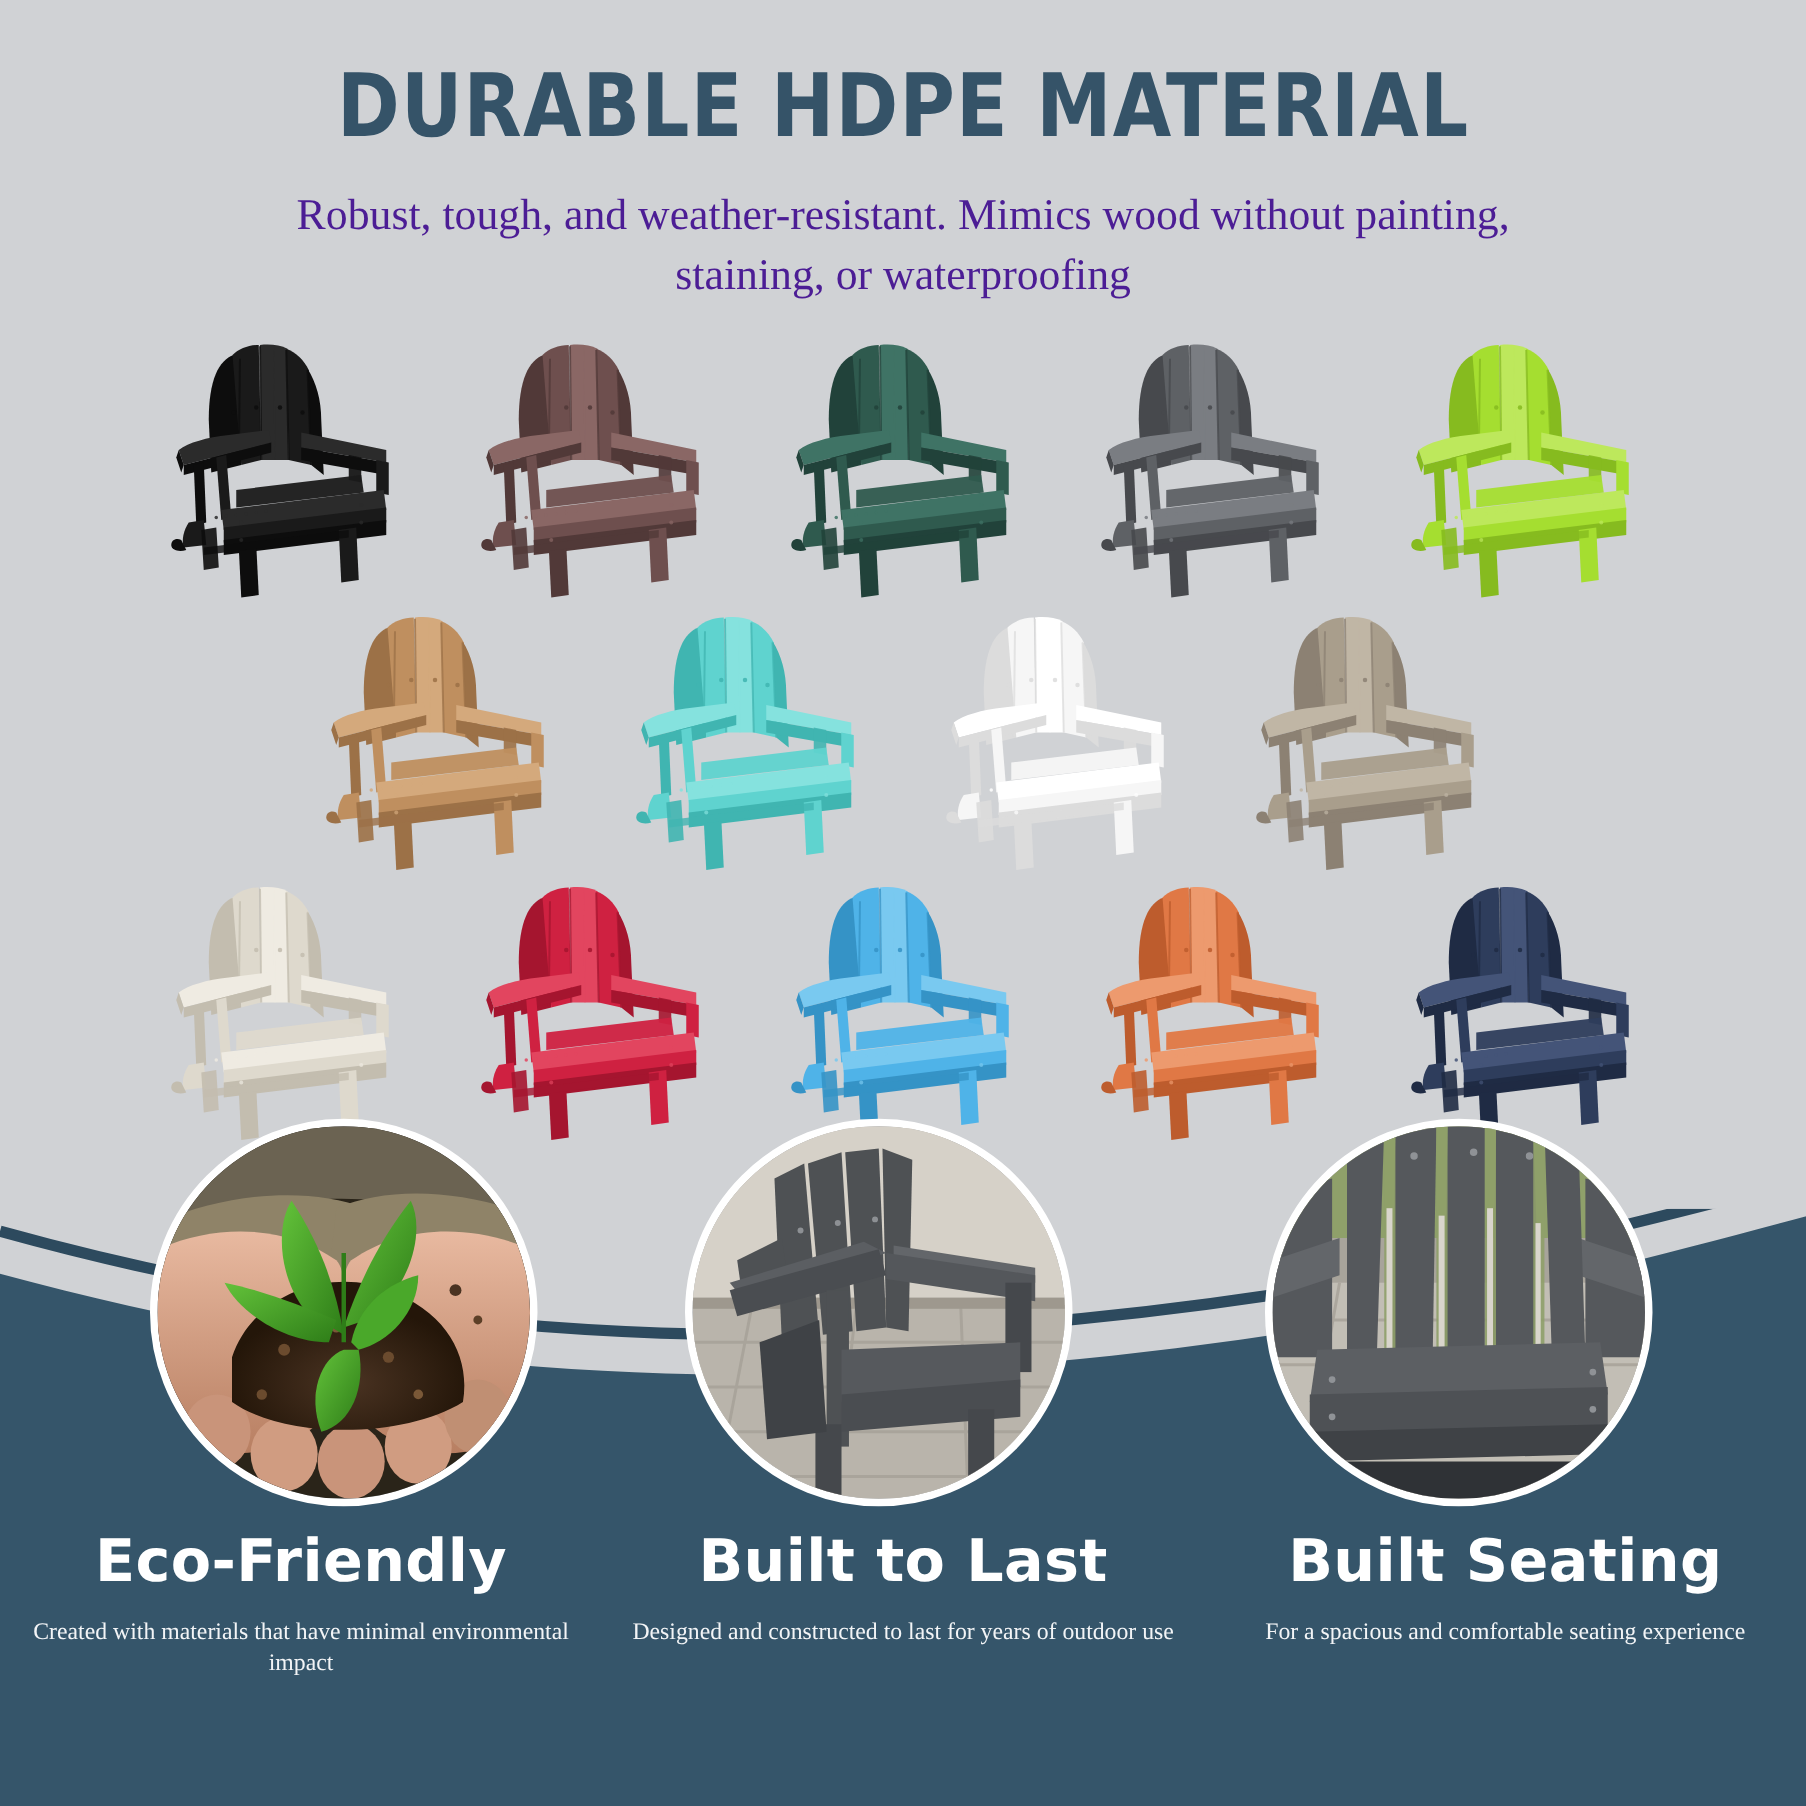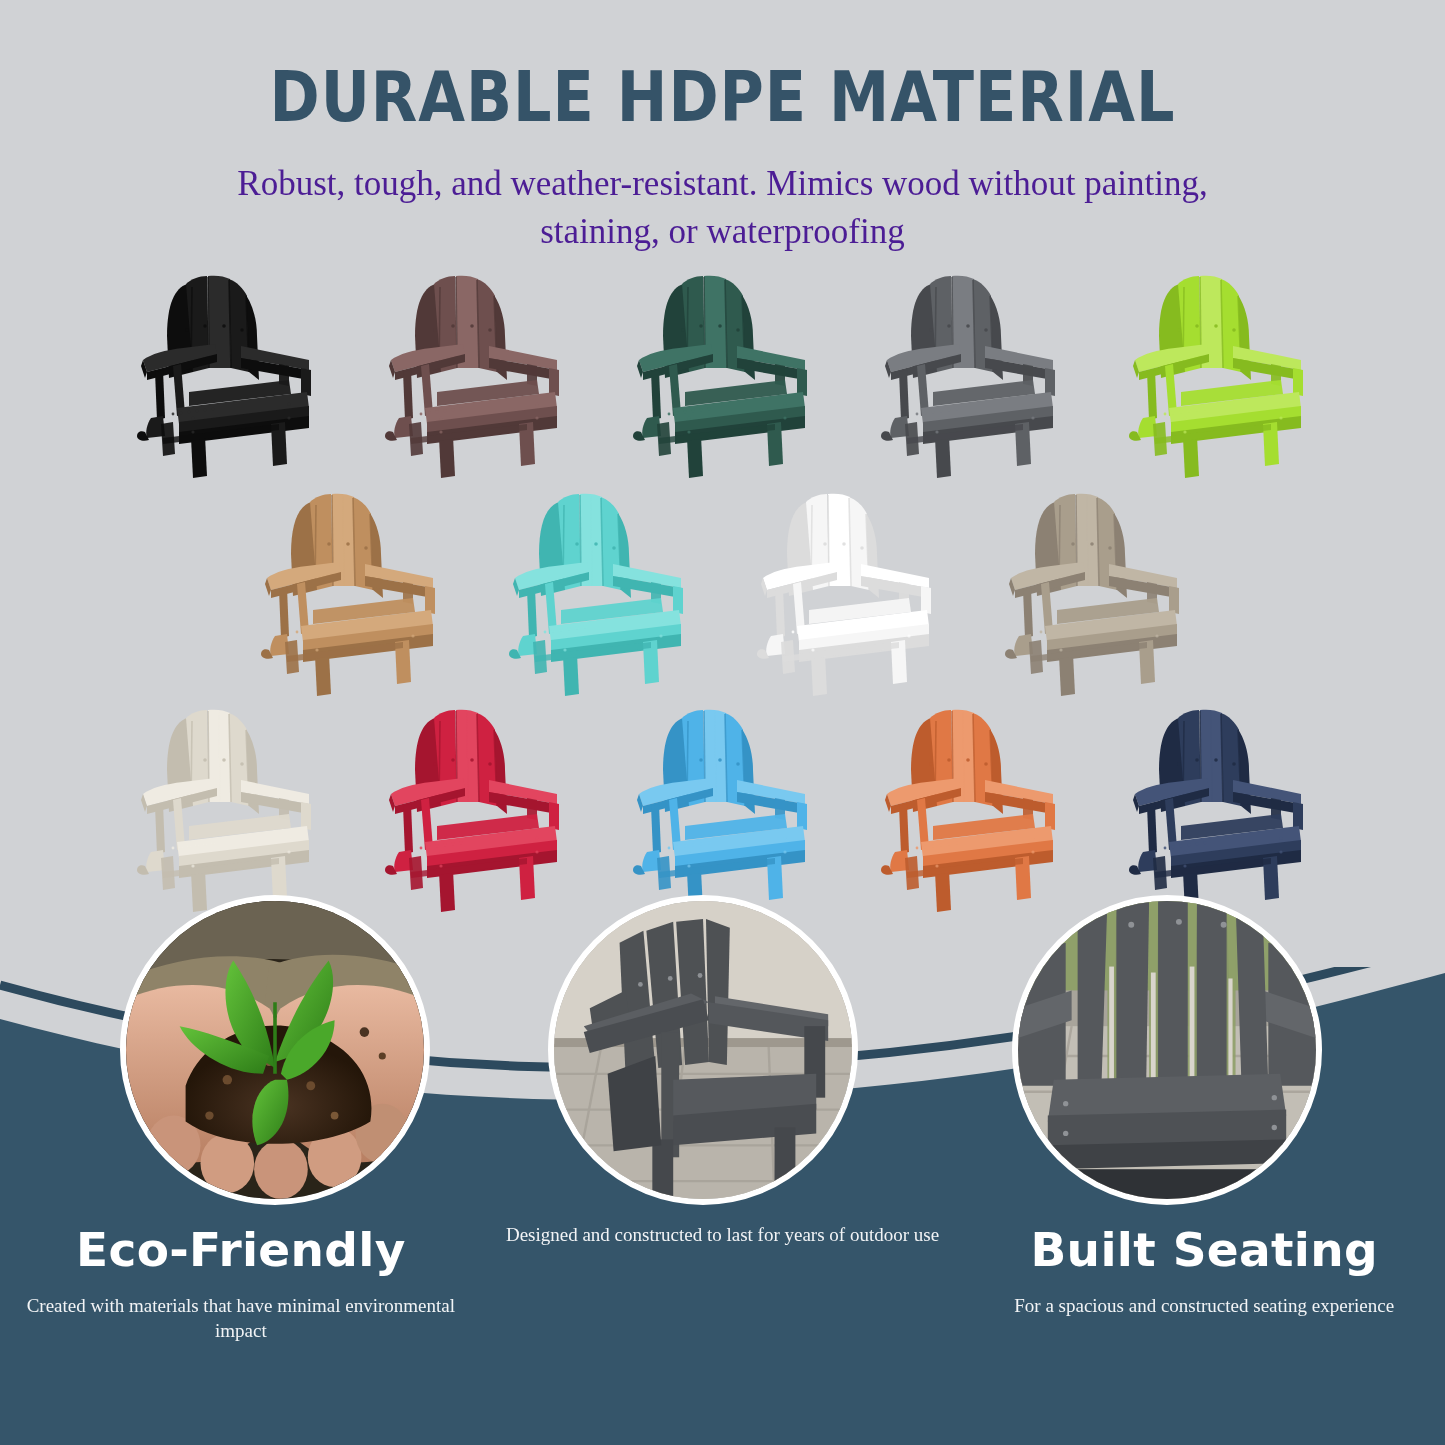--- a/index.html
+++ b/index.html
@@ -5,21 +5,21 @@
   html,body{margin:0;padding:0;}
   body{
     width:1445px;height:1445px;
     background:#d0d2d5;
     font-family:"Liberation Sans", sans-serif;
     overflow:hidden;position:relative;
   }
   .stage{position:absolute;inset:0;}
 
   
-  .header{position:absolute;left:0;right:0;top:62px;text-align:center;}
+  .header{position:absolute;left:0;right:0;top:50px;text-align:center;}
   .title{
     font-family:"DejaVu Sans Condensed","Liberation Sans",sans-serif;
     font-weight:bold;font-size:70px;letter-spacing:1px;
     color:#355368;line-height:1.0;margin:0;
     transform:scaleX(.96);
   }
   .subtitle{
     font-family:"Liberation Serif","DejaVu Serif",serif;
     font-size:35px;color:#4c1d95;line-height:1.38;
     margin:28px auto 0;width:1000px;
@@ -1186,21 +1186,22 @@
     </div>
 
   </div>
 
   <div class="features">
     <div class="feat">
       <h3>Eco-Friendly</h3>
       <p>Created with materials that have minimal environmental impact</p>
     </div>
     <div class="feat">
+      <h3>Built to Last</h3>
       <p>Designed and constructed to last for years of outdoor use</p>
     </div>
     <div class="feat">
       <h3>Built Seating</h3>
-      <p>For a spacious and constructed seating experience</p>
+      <p>For a spacious and comfortable seating experience</p>
     </div>
   </div>
 
 </div>
 
 </body></html>

